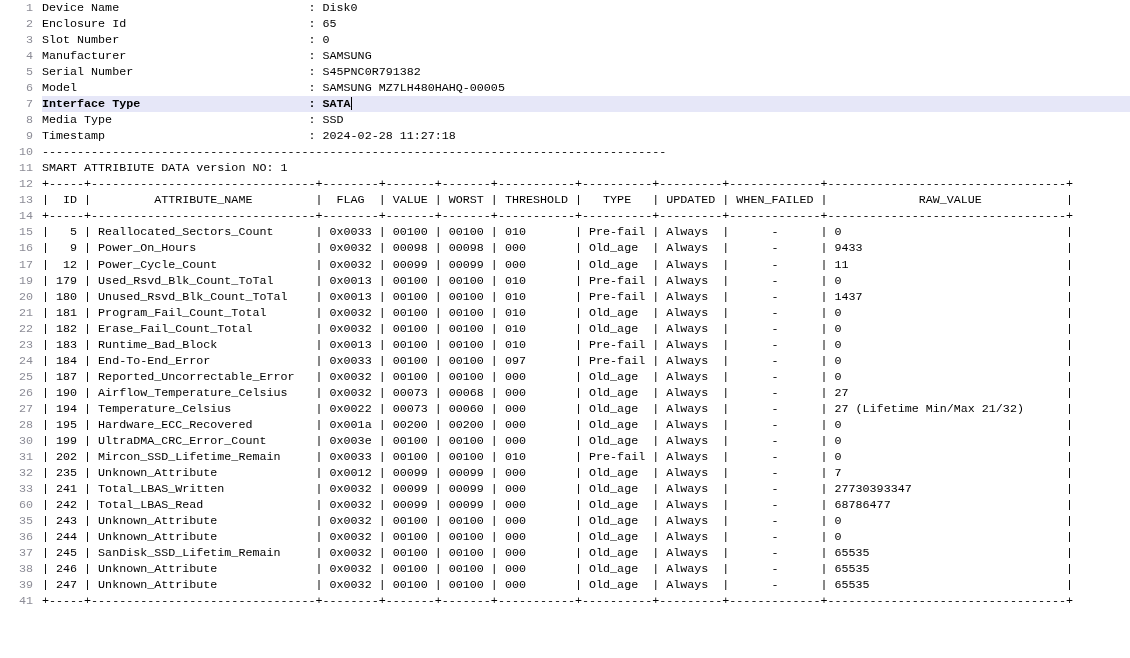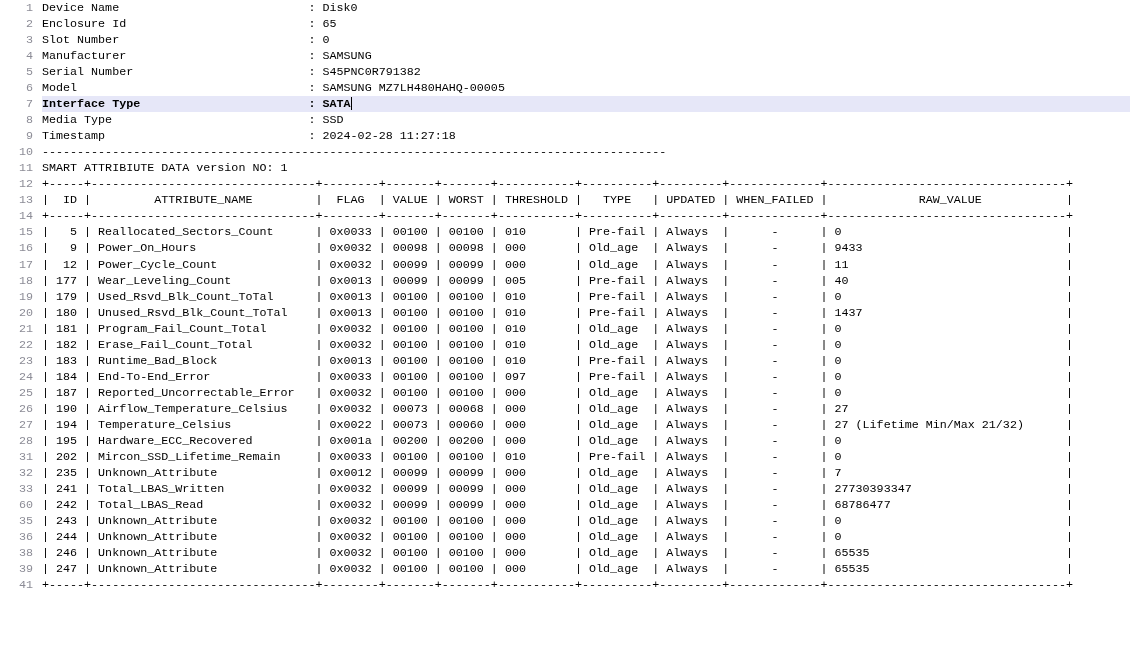--- a/index.html
+++ b/index.html
@@ -64,33 +64,34 @@
     <div class="line"><span class="num">8</span><span class="text">Media Type                            : SSD</span></div>
     <div class="line"><span class="num">9</span><span class="text">Timestamp                             : 2024-02-28 11:27:18</span></div>
     <div class="line"><span class="num">10</span><span class="text">-----------------------------------------------------------------------------------------</span></div>
     <div class="line"><span class="num">11</span><span class="text">SMART ATTRIBIUTE DATA version NO: 1</span></div>
     <div class="line"><span class="num">12</span><span class="text">+-----+--------------------------------+--------+-------+-------+-----------+----------+---------+-------------+----------------------------------+</span></div>
     <div class="line"><span class="num">13</span><span class="text">|  ID |         ATTRIBUTE_NAME         |  FLAG  | VALUE | WORST | THRESHOLD |   TYPE   | UPDATED | WHEN_FAILED |             RAW_VALUE            |</span></div>
     <div class="line"><span class="num">14</span><span class="text">+-----+--------------------------------+--------+-------+-------+-----------+----------+---------+-------------+----------------------------------+</span></div>
     <div class="line"><span class="num">15</span><span class="text">|   5 | Reallocated_Sectors_Count      | 0x0033 | 00100 | 00100 | 010       | Pre-fail | Always  |      -      | 0                                |</span></div>
     <div class="line"><span class="num">16</span><span class="text">|   9 | Power_On_Hours                 | 0x0032 | 00098 | 00098 | 000       | Old_age  | Always  |      -      | 9433                             |</span></div>
     <div class="line"><span class="num">17</span><span class="text">|  12 | Power_Cycle_Count              | 0x0032 | 00099 | 00099 | 000       | Old_age  | Always  |      -      | 11                               |</span></div>
-    <div class="line"><span class="num">18</span><span class="text">| 177 | Wear_Leveling_Count            | 0x0013 | 00099 | 00099 | 005       | Pre-fail | Always  |      -      | 40                               |</span></div>
     <div class="line"><span class="num">19</span><span class="text">| 179 | Used_Rsvd_Blk_Count_ToTal      | 0x0013 | 00100 | 00100 | 010       | Pre-fail | Always  |      -      | 0                                |</span></div>
     <div class="line"><span class="num">20</span><span class="text">| 180 | Unused_Rsvd_Blk_Count_ToTal    | 0x0013 | 00100 | 00100 | 010       | Pre-fail | Always  |      -      | 1437                             |</span></div>
     <div class="line"><span class="num">21</span><span class="text">| 181 | Program_Fail_Count_Total       | 0x0032 | 00100 | 00100 | 010       | Old_age  | Always  |      -      | 0                                |</span></div>
     <div class="line"><span class="num">22</span><span class="text">| 182 | Erase_Fail_Count_Total         | 0x0032 | 00100 | 00100 | 010       | Old_age  | Always  |      -      | 0                                |</span></div>
     <div class="line"><span class="num">23</span><span class="text">| 183 | Runtime_Bad_Block              | 0x0013 | 00100 | 00100 | 010       | Pre-fail | Always  |      -      | 0                                |</span></div>
     <div class="line"><span class="num">24</span><span class="text">| 184 | End-To-End_Error               | 0x0033 | 00100 | 00100 | 097       | Pre-fail | Always  |      -      | 0                                |</span></div>
     <div class="line"><span class="num">25</span><span class="text">| 187 | Reported_Uncorrectable_Error   | 0x0032 | 00100 | 00100 | 000       | Old_age  | Always  |      -      | 0                                |</span></div>
     <div class="line"><span class="num">26</span><span class="text">| 190 | Airflow_Temperature_Celsius    | 0x0032 | 00073 | 00068 | 000       | Old_age  | Always  |      -      | 27                               |</span></div>
     <div class="line"><span class="num">27</span><span class="text">| 194 | Temperature_Celsius            | 0x0022 | 00073 | 00060 | 000       | Old_age  | Always  |      -      | 27 (Lifetime Min/Max 21/32)      |</span></div>
     <div class="line"><span class="num">28</span><span class="text">| 195 | Hardware_ECC_Recovered         | 0x001a | 00200 | 00200 | 000       | Old_age  | Always  |      -      | 0                                |</span></div>
+    <div class="line"><span class="num">30</span><span class="text">| 199 | UltraDMA_CRC_Error_Count       | 0x003e | 00100 | 00100 | 000       | Old_age  | Always  |      -      | 0                                |</span></div>
     <div class="line"><span class="num">31</span><span class="text">| 202 | Mircon_SSD_Lifetime_Remain     | 0x0033 | 00100 | 00100 | 010       | Pre-fail | Always  |      -      | 0                                |</span></div>
     <div class="line"><span class="num">32</span><span class="text">| 235 | Unknown_Attribute              | 0x0012 | 00099 | 00099 | 000       | Old_age  | Always  |      -      | 7                                |</span></div>
     <div class="line"><span class="num">33</span><span class="text">| 241 | Total_LBAS_Written             | 0x0032 | 00099 | 00099 | 000       | Old_age  | Always  |      -      | 27730393347                      |</span></div>
     <div class="line"><span class="num">60</span><span class="text">| 242 | Total_LBAS_Read                | 0x0032 | 00099 | 00099 | 000       | Old_age  | Always  |      -      | 68786477                         |</span></div>
     <div class="line"><span class="num">35</span><span class="text">| 243 | Unknown_Attribute              | 0x0032 | 00100 | 00100 | 000       | Old_age  | Always  |      -      | 0                                |</span></div>
     <div class="line"><span class="num">36</span><span class="text">| 244 | Unknown_Attribute              | 0x0032 | 00100 | 00100 | 000       | Old_age  | Always  |      -      | 0                                |</span></div>
+    <div class="line"><span class="num">37</span><span class="text">| 245 | SanDisk_SSD_Lifetim_Remain     | 0x0032 | 00100 | 00100 | 000       | Old_age  | Always  |      -      | 65535                            |</span></div>
     <div class="line"><span class="num">38</span><span class="text">| 246 | Unknown_Attribute              | 0x0032 | 00100 | 00100 | 000       | Old_age  | Always  |      -      | 65535                            |</span></div>
     <div class="line"><span class="num">39</span><span class="text">| 247 | Unknown_Attribute              | 0x0032 | 00100 | 00100 | 000       | Old_age  | Always  |      -      | 65535                            |</span></div>
     <div class="line"><span class="num">41</span><span class="text">+-----+--------------------------------+--------+-------+-------+-----------+----------+---------+-------------+----------------------------------+</span></div>
   </div>
 
 </body></html>

